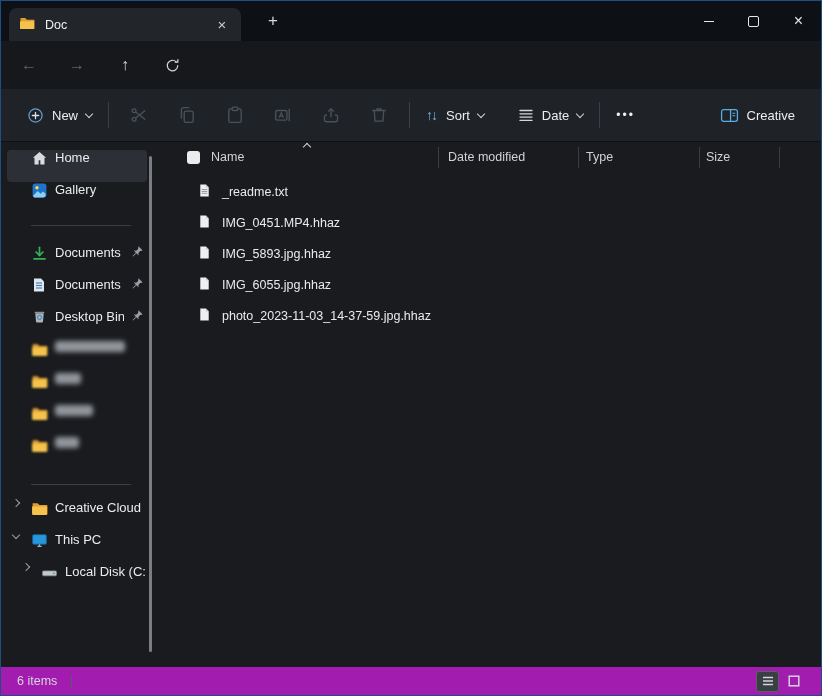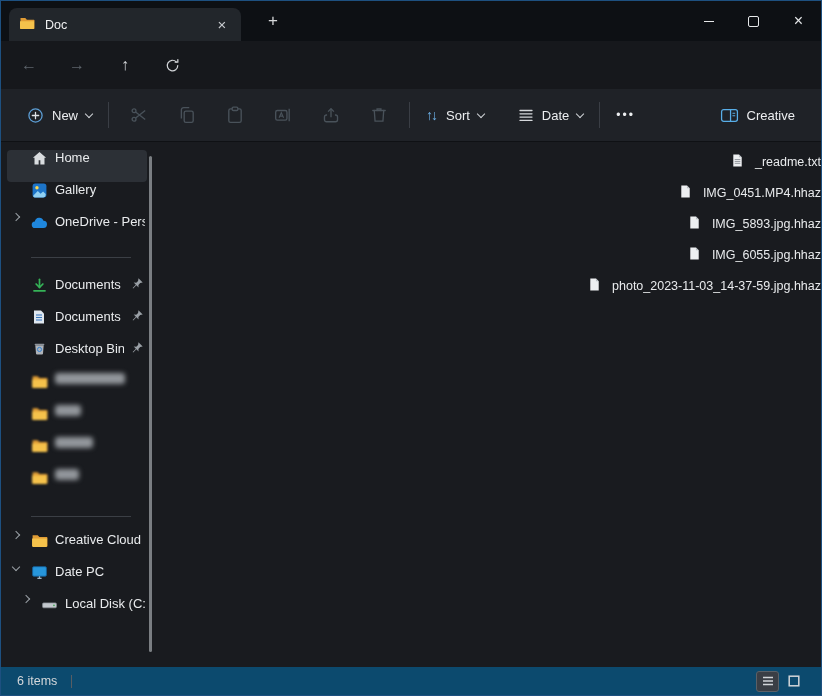--- a/index.html
+++ b/index.html
@@ -75,23 +75,23 @@
   .list-header{position:relative;height:30px;color:#cfd3d7;font-size:12.5px;}
   .hdr-check{position:absolute;left:26px;top:9px;width:13px;height:13px;background:#ececec;border-radius:3px;}
   .hdr-name{position:absolute;left:50px;top:8px;}
   .hdr-date{position:absolute;left:287px;top:8px;}
   .hdr-type{position:absolute;left:425px;top:8px;}
   .hdr-size{position:absolute;left:545px;top:8px;}
   .hdr-sort{position:absolute;left:143px;top:2px;color:#d0d4d8;}
   .col-div{position:absolute;top:5px;width:1px;height:21px;background:#3a3e44;}
   .rows{padding-top:4px;}
   .file-row{height:31px;display:flex;align-items:center;padding-left:36px;gap:10px;
-    color:#e9ebed;font-size:12.5px;justify-content:flex-end;}
-  
-  .statusbar{position:absolute;left:0;right:0;bottom:0;height:28px;background:#0c4a6e;
+    color:#e9ebed;font-size:12.5px;}
+  
+  .statusbar{position:absolute;left:0;right:0;bottom:0;height:28px;background:#a21caf;
     display:flex;align-items:center;padding:0 16px;color:#d4d7da;font-size:12.5px;box-sizing:border-box;}
   .status-div{width:1px;height:13px;background:#585d63;margin-left:14px;}
   .view-toggles{margin-left:auto;display:flex;gap:3px;}
   .toggle{width:23px;height:21px;display:flex;align-items:center;justify-content:center;
     border-radius:3px;color:#d2d5d9;box-sizing:border-box;}
   .toggle.selected{background:#3a3e45;border:1px solid #5b6067;}
 </style>
 </head>
 <body>
 
@@ -248,31 +248,20 @@
       <span class="icon">
         <svg viewBox="0 0 16 16" width="17" height="17">
             <rect x="1.5" y="1.5" width="13" height="13" rx="2.5" fill="#1d74c8"></rect>
             <circle cx="5.6" cy="5.4" r="1.6" fill="#ffd84d"></circle>
             <path d="M2.2 12.8 6.4 8.4l2.6 2.6 2.4-2 2.4 2.3v1a2.2 2.2 0 0 1-2.2 2.2H3.4a2.2 2.2 0 0 1-1.2-.7Z" fill="#8fd0f2"></path>
           </svg>
       </span>
       <span class="label">Gallery</span>
     </div>
 
-    <div class="side-item">
-      <span class="chev-slot">
-          <span class="cv right sm"></span>
-        </span>
-      <span class="icon">
-        <svg viewBox="0 0 16 16" width="18" height="18">
-            <path fill="#1f87dd" d="M4.6 12.5a2.9 2.9 0 0 1-.3-5.8A4 4 0 0 1 12 5.9a3.3 3.3 0 0 1-.4 6.6z"></path>
-          </svg>
-      </span>
-      <span class="label">OneDrive - Pers</span>
-    </div>
 
     <div class="side-sep"></div>
 
 
     <div class="side-item">
       <span class="chev-slot"></span>
       <span class="icon">
         <svg viewBox="0 0 16 16" width="17" height="17" fill="none" stroke="#35b257" stroke-width="1.6" stroke-linecap="round" stroke-linejoin="round">
             <path d="M8 2.2v7.6"></path>
             <path d="M4.8 6.6 8 9.8l3.2-3.2"></path>
@@ -387,41 +376,53 @@
       <span class="chev-slot">
           <span class="cv down sm"></span>
         </span>
       <span class="icon">
         <svg viewBox="0 0 16 16" width="17" height="17">
             <rect x="1.5" y="2.5" width="13" height="9" rx="1.2" fill="#2796db"></rect>
             <rect x="1.5" y="2.5" width="13" height="9" rx="1.2" fill="none" stroke="#156099" stroke-width=".8"></rect>
             <path d="M6 13.5h4M8 11.5v2" stroke="#9fb3c2" stroke-width="1.2"></path>
           </svg>
       </span>
-      <span class="label">Date PC</span>
+      <span class="label">This PC</span>
     </div>
 
     <div class="side-item indent">
       <span class="chev-slot">
           <span class="cv right sm"></span>
         </span>
       <span class="icon">
         <svg viewBox="0 0 16 16" width="17" height="17">
             <rect x="1.5" y="6.5" width="13" height="4.6" rx="1" fill="#c3c8cd"></rect>
             <rect x="1.5" y="6.5" width="13" height="4.6" rx="1" fill="none" stroke="#8a9096" stroke-width=".7"></rect>
             <circle cx="12.2" cy="8.8" r=".8" fill="#3aa64f"></circle>
           </svg>
       </span>
       <span class="label">Local Disk (C:)</span>
     </div>
 
     <div class="side-scrollbar"></div>
   </div>
 
   <div class="filearea">
+    <div class="list-header">
+      <span class="hdr-check"></span>
+      <span class="cv up sm hdr-sort"></span>
+      <span class="hdr-name">Name</span>
+      <span class="col-div" style="left:277px"></span>
+      <span class="hdr-date">Date modified</span>
+      <span class="col-div" style="left:417px"></span>
+      <span class="hdr-type">Type</span>
+      <span class="col-div" style="left:538px"></span>
+      <span class="hdr-size">Size</span>
+      <span class="col-div" style="left:618px"></span>
+    </div>
     <div class="rows">
       <div class="file-row">
         <span>
           <svg viewBox="0 0 16 16" width="15" height="15">
               <path fill="#edeff1" d="M3.5 1.5h6L12.5 4.5v10h-9z"></path>
               <path fill="#b9bec3" d="M9.5 1.5v3h3z"></path>
               <g stroke="#8d9298" stroke-width="1">
                 <line x1="5" y1="7" x2="11" y2="7"></line>
                 <line x1="5" y1="9" x2="11" y2="9"></line>
                 <line x1="5" y1="11" x2="11" y2="11"></line>

